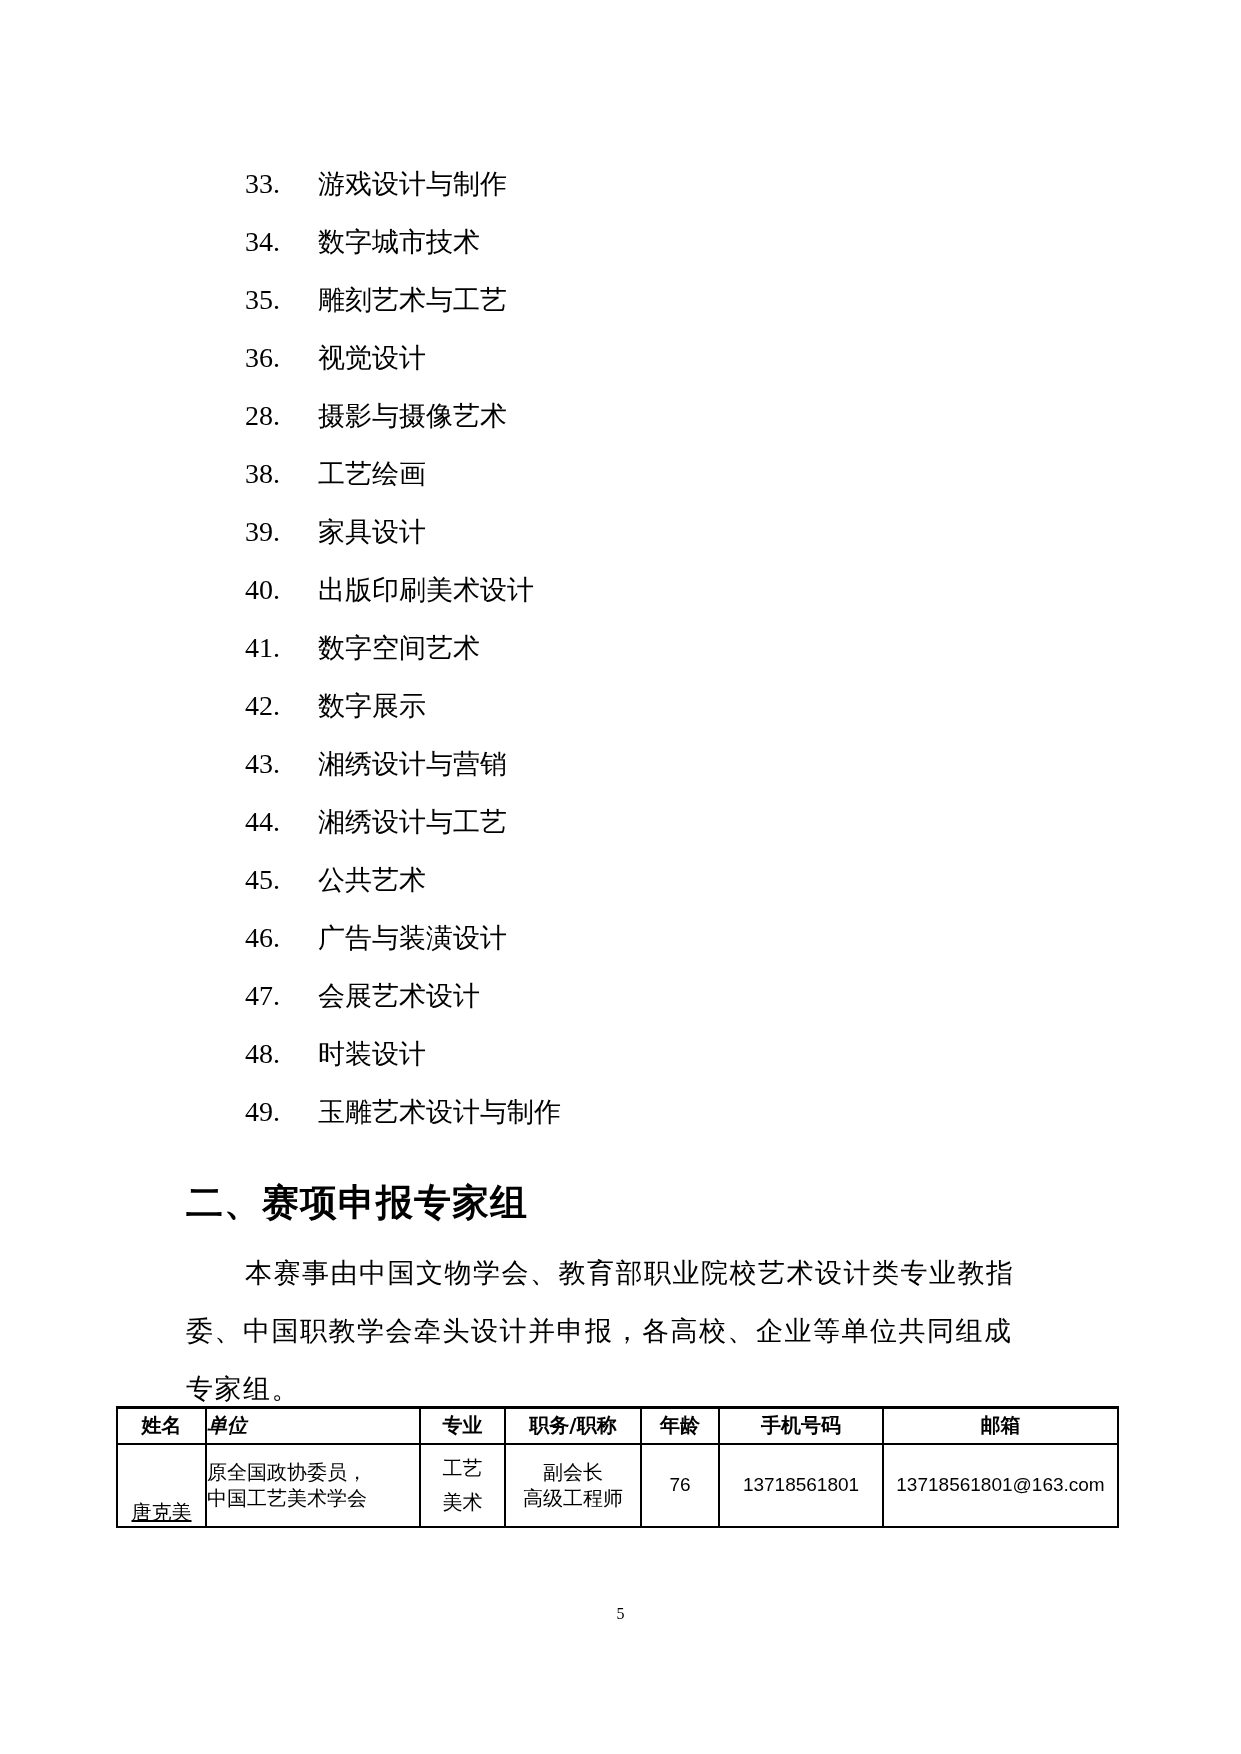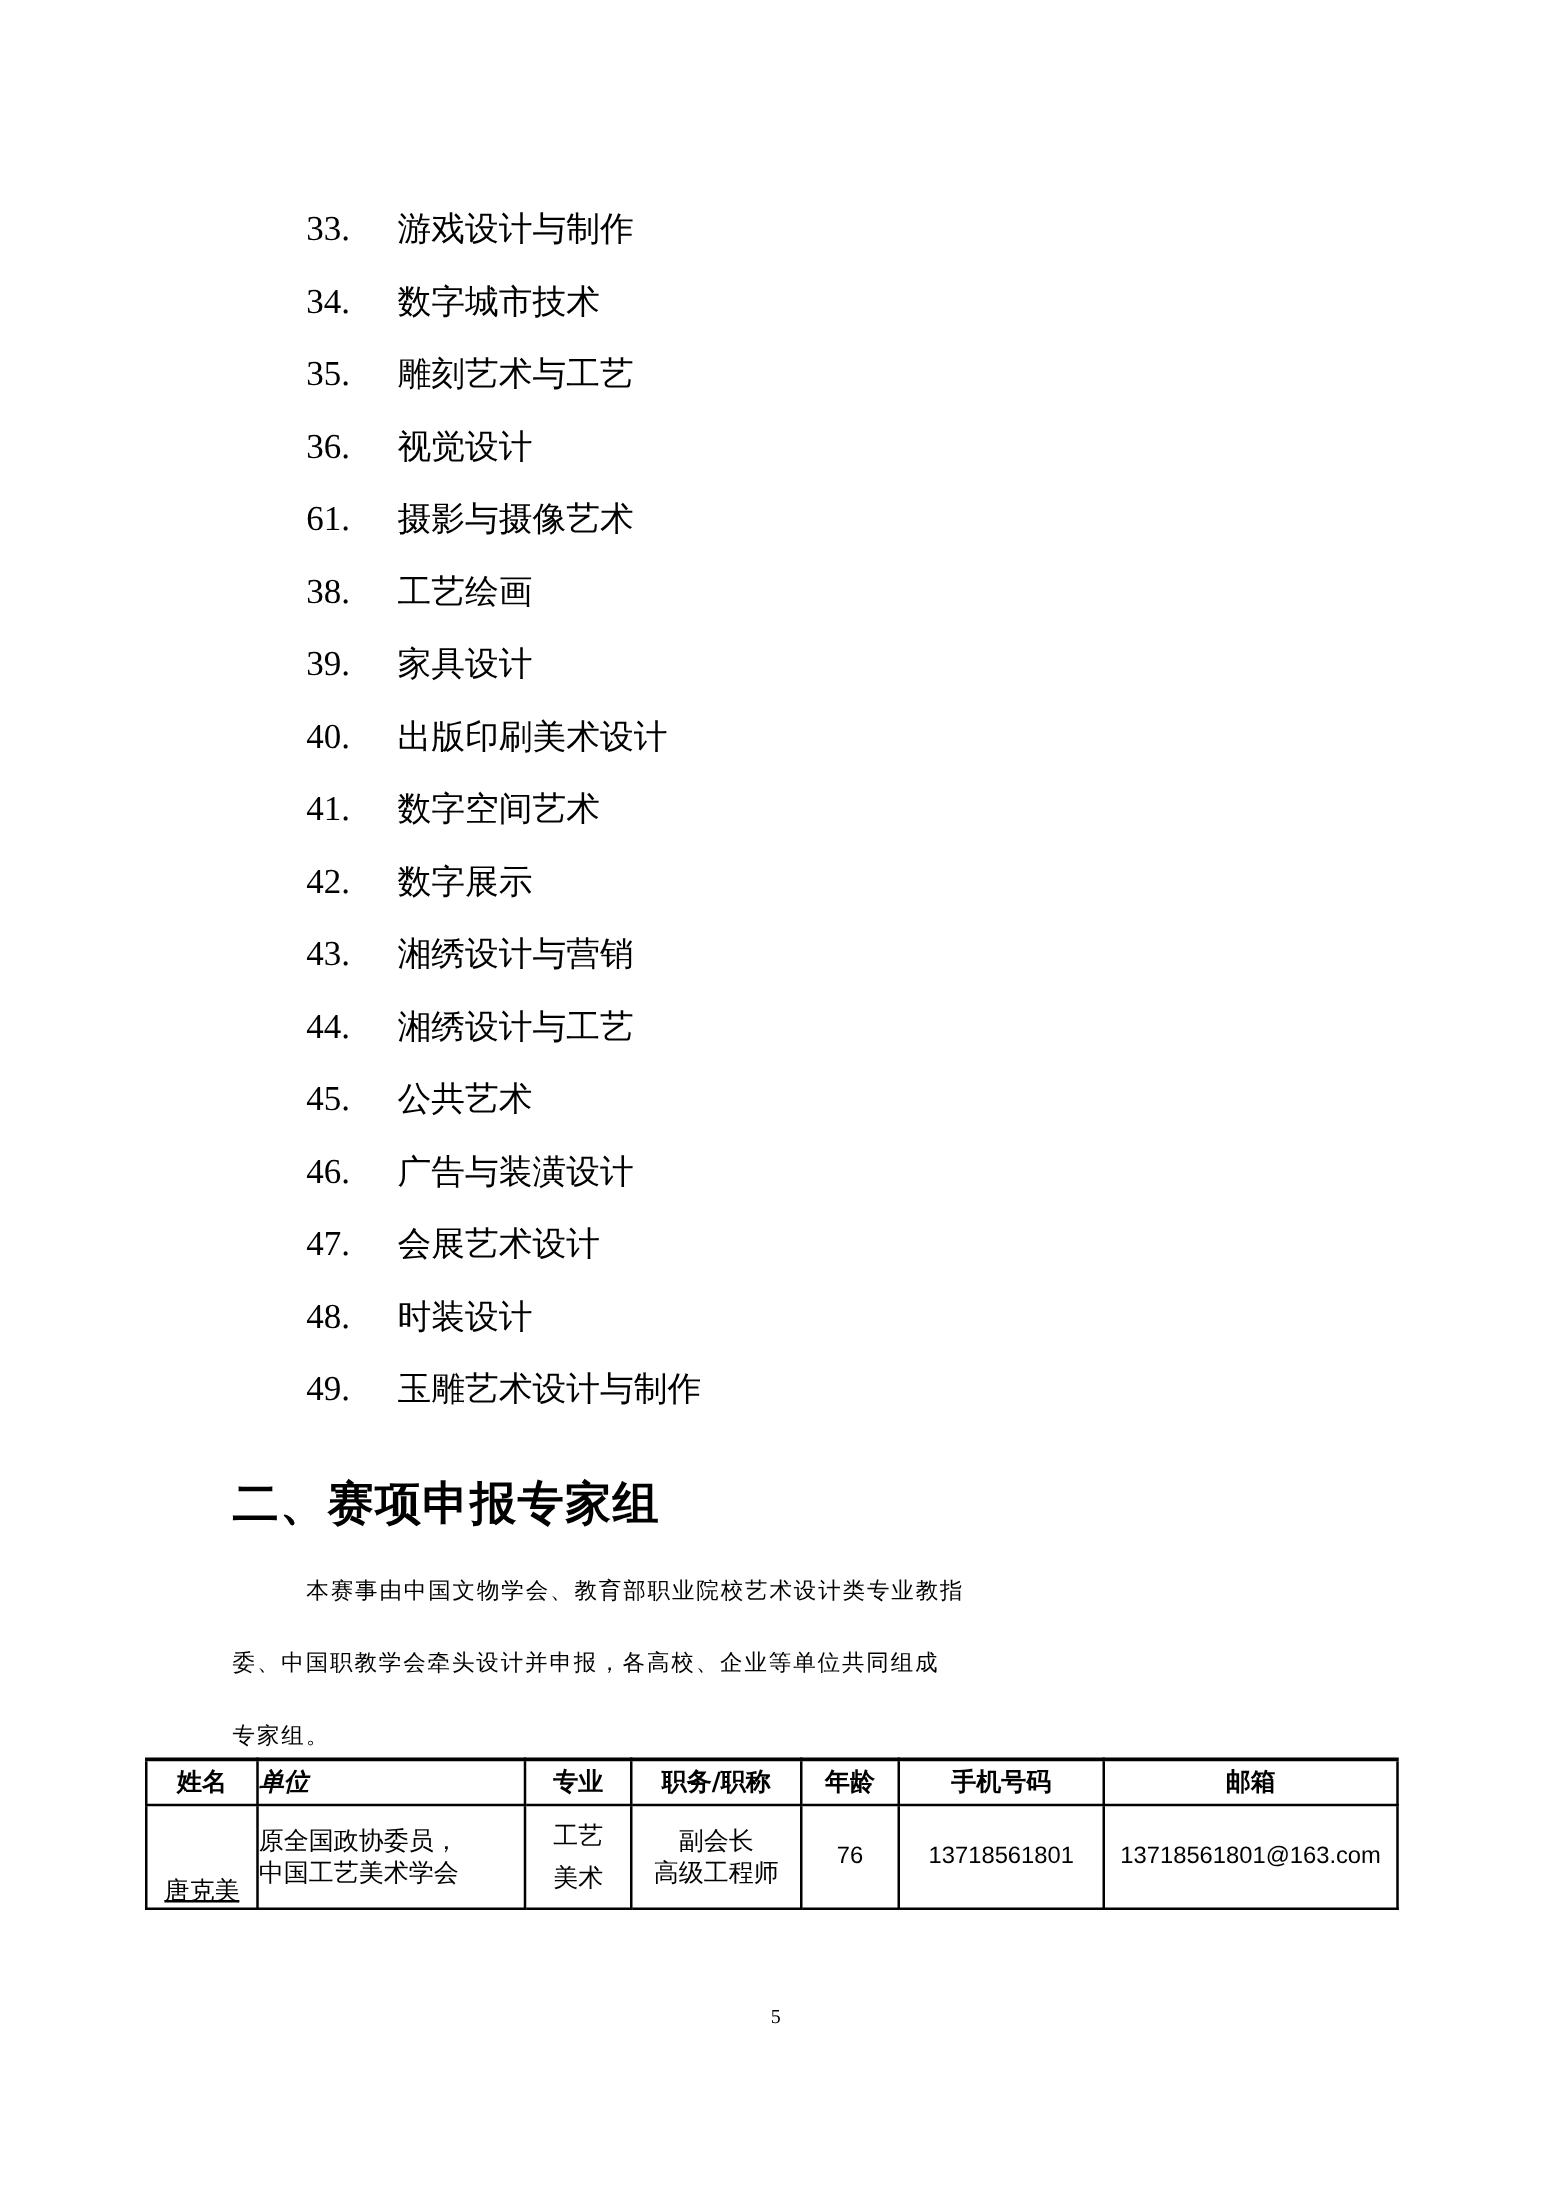--- a/index.html
+++ b/index.html
@@ -2,21 +2,21 @@
 <html><head>
 <meta charset="utf-8">
 <style>
   html, body { margin: 0; padding: 0; background: #ffffff; }
   body { width: 1241px; height: 1754px; position: relative; overflow: hidden; color: #000; }
   .page { position: absolute; inset: 0; }
   .list-item { position: absolute; left: 245px; height: 40px; font-family: "Liberation Serif", "DejaVu Serif", serif; font-size: 28px; line-height: 40px; white-space: nowrap; }
   .list-item .num { position: absolute; left: 0; top: 0; width: 70px; }
   .list-item .txt { position: absolute; left: 73px; top: 0; font-family: "DejaVu Sans", sans-serif; font-size: 27px; text-align: center; }
   .heading { position: absolute; left: 186px; top: 1178px; font-family: "DejaVu Sans", sans-serif; font-weight: bold; font-size: 37px; line-height: 50px; letter-spacing: 1px; white-space: nowrap; }
-  .para-line { position: absolute; font-family: "DejaVu Sans", sans-serif; font-size: 18px; line-height: 40px; white-space: nowrap; letter-spacing: 1.5px; }
+  .para-line { position: absolute; font-family: "DejaVu Sans", sans-serif; font-size: 27px; line-height: 40px; white-space: nowrap; letter-spacing: 1.5px; }
   table.experts { position: absolute; left: 116px; top: 1406px; border-collapse: collapse; font-family: "DejaVu Sans", sans-serif; font-size: 20px; padding-left: 25px; }
   table.experts td, table.experts th { border: 2px solid #000; padding: 0; }
   table.experts thead tr { height: 36px; }
   table.experts tbody tr { height: 83px; }
   table.experts thead { border-top: 3px solid #000; }
   th { font-weight: bold; text-align: center; }
   th.left { text-align: left; padding-left: 10px; font-style: italic; }
   td.c { text-align: center; vertical-align: middle; }
   td.name { vertical-align: bottom; text-align: center; padding-bottom: 8px; text-decoration: underline; }
   td.unit { padding-left: 10px; line-height: 26px; vertical-align: middle; }
@@ -40,21 +40,21 @@
       </div>
     <div class="list-item" style="top:280px">
         <span class="num">35.</span>
         <span class="txt">雕刻艺术与工艺</span>
       </div>
     <div class="list-item" style="top:338px">
         <span class="num">36.</span>
         <span class="txt">视觉设计</span>
       </div>
     <div class="list-item" style="top:396px">
-        <span class="num">61.</span>
+        <span class="num">28.</span>
         <span class="txt">摄影与摄像艺术</span>
       </div>
     <div class="list-item" style="top:454px">
         <span class="num">38.</span>
         <span class="txt">工艺绘画</span>
       </div>
     <div class="list-item" style="top:512px">
         <span class="num">39.</span>
         <span class="txt">家具设计</span>
       </div>

